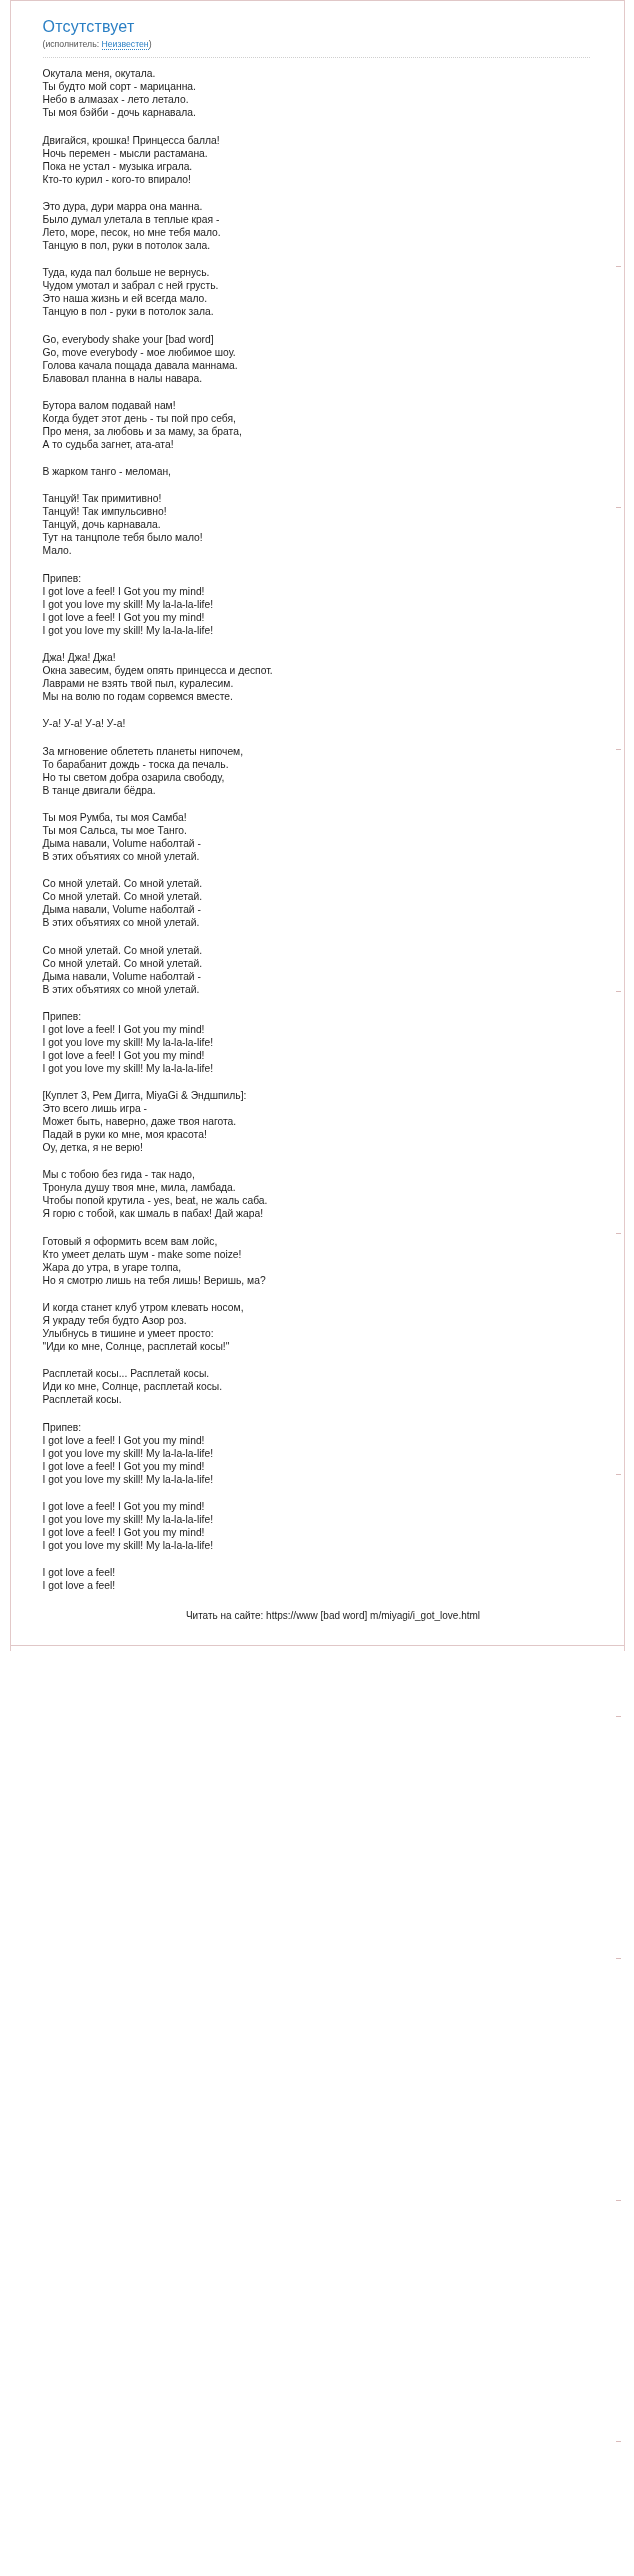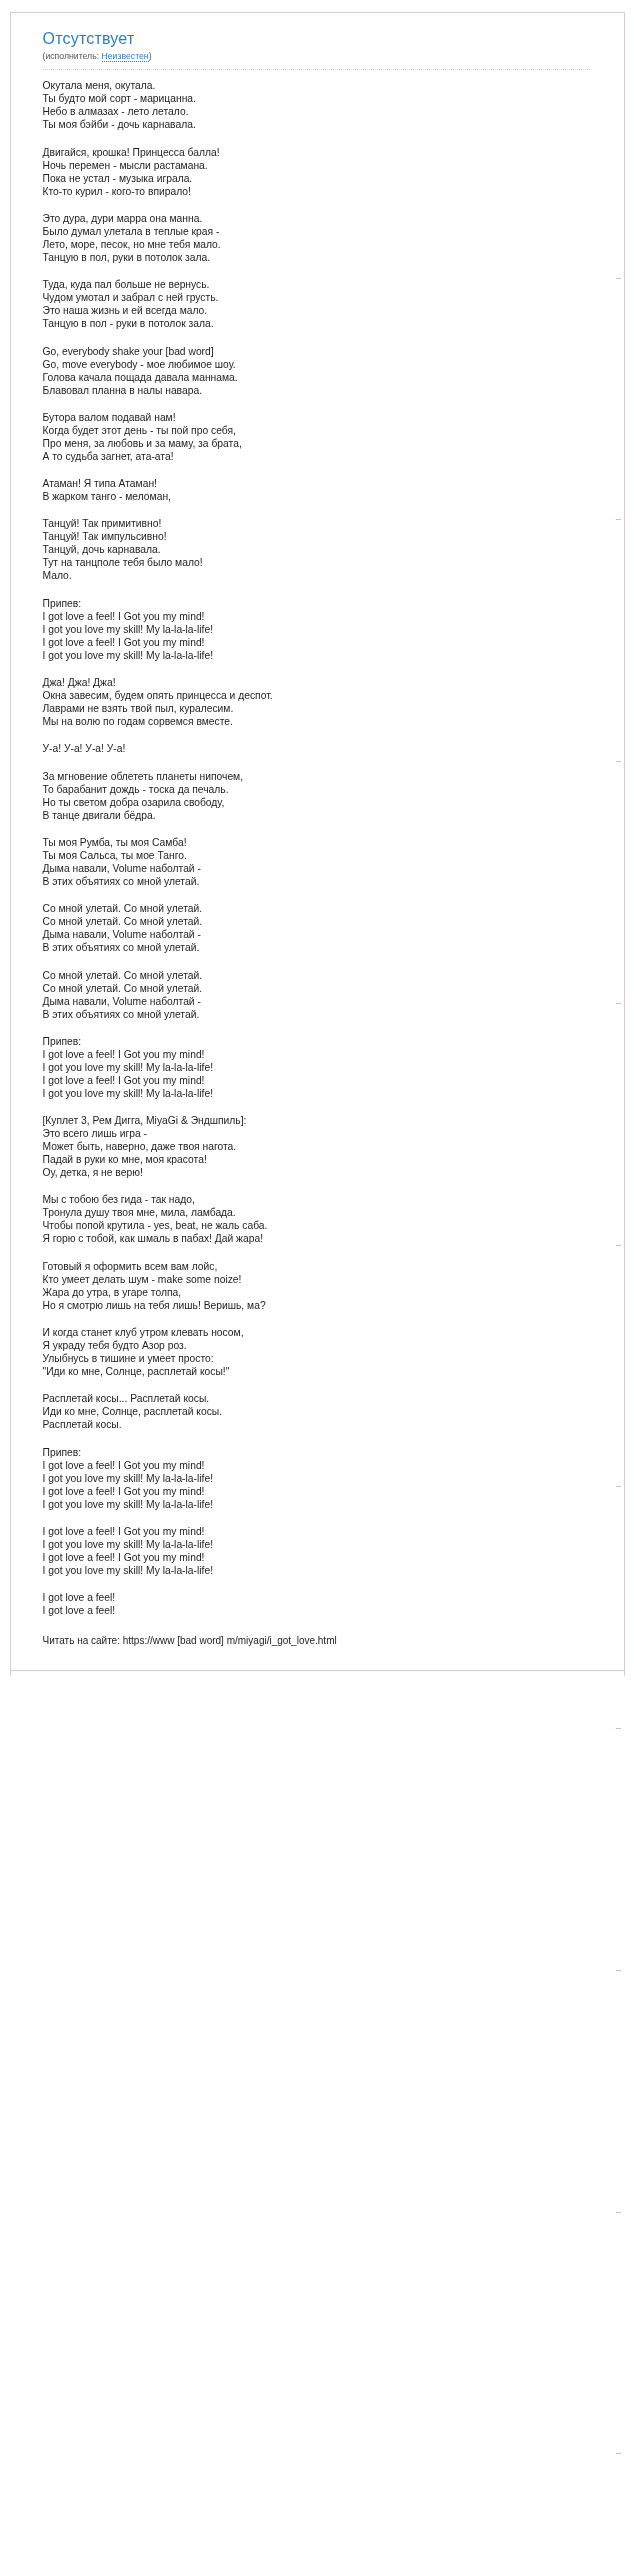--- a/index.html
+++ b/index.html
@@ -16,21 +16,21 @@
   .page {
     position: relative;
     width: 634px;
     min-height: 2576px;
     background: #ffffff;
     box-sizing: border-box;
   }
   .frame {
     position: relative;
     width: 615px;
-    margin: 12px auto;
+    margin: 0 auto;
     border-left: 0.8px solid #e3c9c9;
     border-right: 0.8px solid #e3c9c9;
     box-sizing: border-box;
     padding: 0;
     background: #ffffff;
   }
   .top-rule {
     height: 6.3px;
     border-top: 0.8px solid #e0c7c7;
     margin: 0 0 0 0;
@@ -76,20 +76,21 @@
   .line {
     line-height: 13px;
     font-size: 10.3px;
     color: #1d1d1d;
     white-space: pre-wrap;
   }
   .footer-note {
     padding: 3.2px 0 24px 32px;
     font-size: 10px;
     color: #1d1d1d;
+    text-align: center;
   }
   .side-marks {
     position: absolute;
     top: 0;
     right: 2.4px;
     width: 8px;
     height: 100%;
     pointer-events: none;
   }
   .side-mark {
@@ -149,21 +150,20 @@
           <div class="line">Голова качала пощада давала маннама.</div>
           <div class="line">Блавовал планна в налы навара.</div>
         </div>
         <div class="stanza">
           <div class="line">Бутора валом подавай нам!</div>
           <div class="line">Когда будет этот день - ты пой про себя,</div>
           <div class="line">Про меня, за любовь и за маму, за брата,</div>
           <div class="line">А то судьба загнет, ата-ата!</div>
         </div>
         <div class="stanza">
-          <div class="line">Атаман! Я типа Атаман!</div>
           <div class="line">В жарком танго - меломан,</div>
         </div>
         <div class="stanza">
           <div class="line">Танцуй! Так примитивно!</div>
           <div class="line">Танцуй! Так импульсивно!</div>
           <div class="line">Танцуй, дочь карнавала.</div>
           <div class="line">Тут на танцполе тебя было мало!</div>
           <div class="line">Мало.</div>
         </div>
         <div class="stanza">

